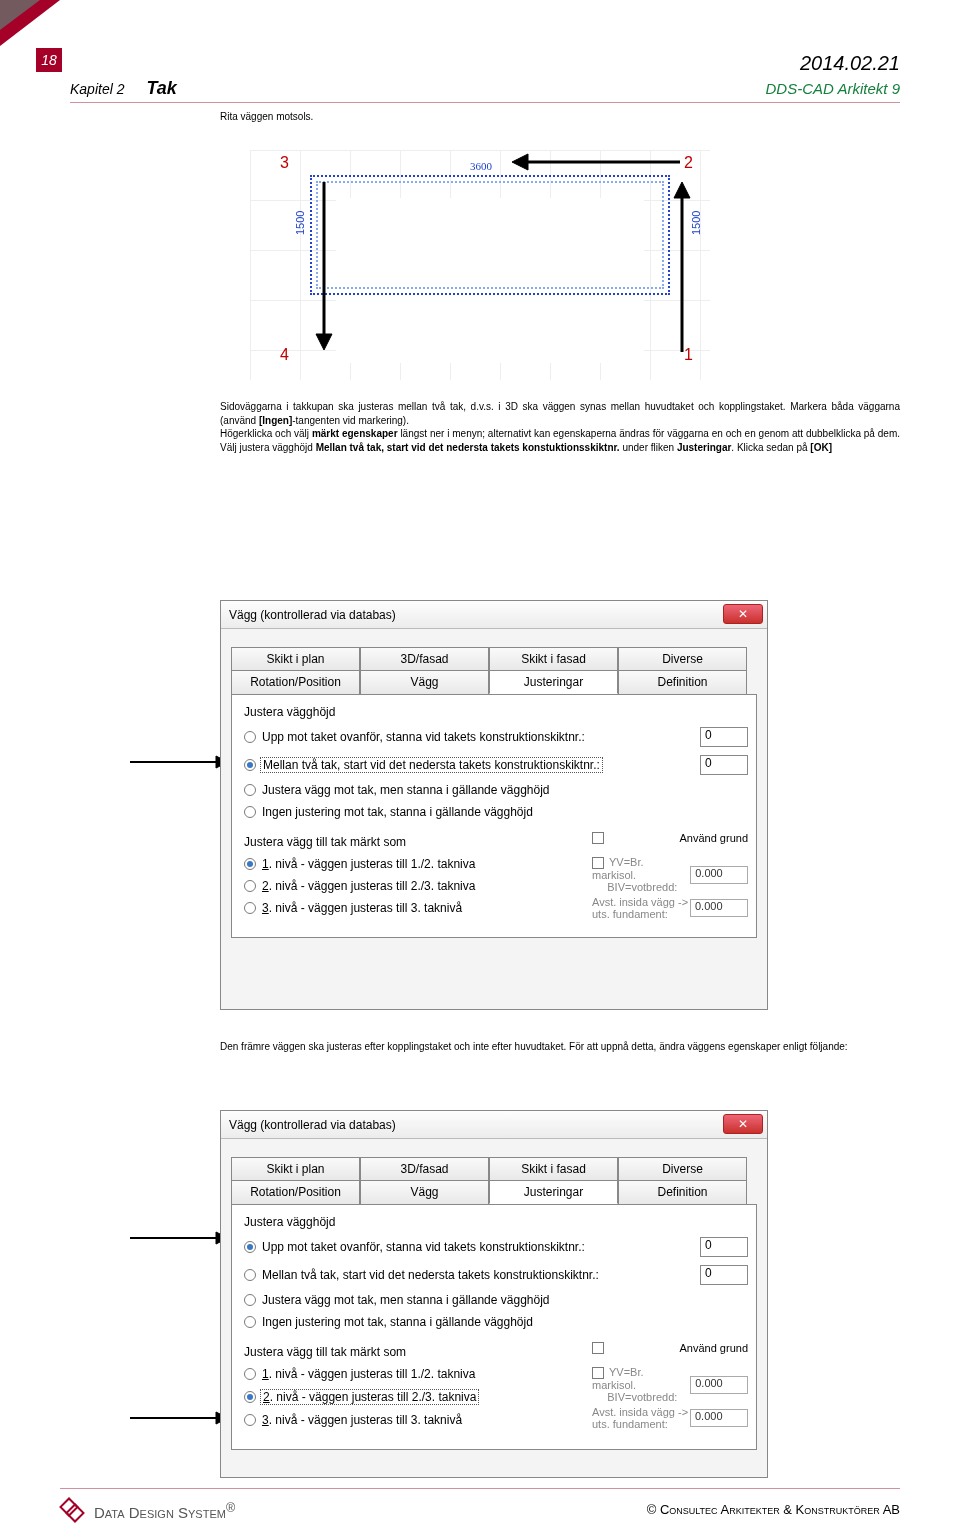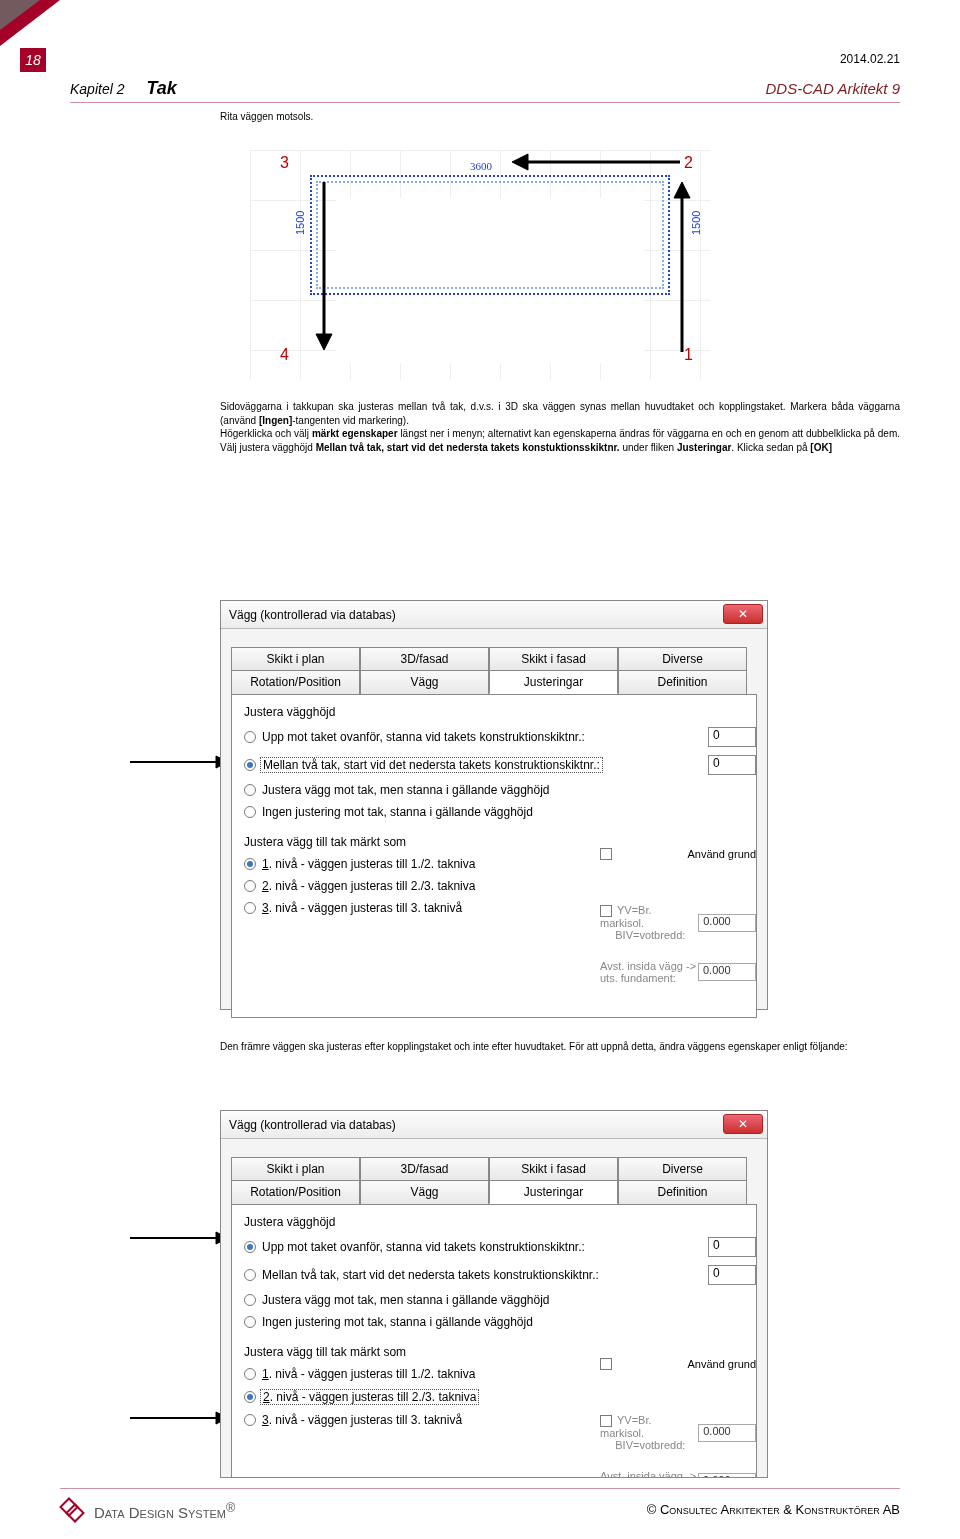--- a/index.html
+++ b/index.html
@@ -7,51 +7,52 @@
     width: 960px;
     height: 1539px;
     font-family: Arial, Helvetica, sans-serif;
     background: #fff;
     position: relative;
     font-size: 14px;
     color: #000;
   }
   .page-number-box {
     position: absolute;
-    left: 20px;
+    left: 36px;
     top: 48px;
     width: 26px;
     height: 24px;
     background: #a40028;
     color: #fff;
     font-style: italic;
     text-align: center;
     line-height: 24px;
     font-size: 14px;
   }
   .header-date {
     position: absolute;
     right: 60px;
     top: 52px;
-    font-size: 12px;
+    font-style: italic;
+    font-size: 20px;
   }
   .header-left {
     position: absolute;
     left: 70px;
     top: 78px;
     font-size: 14px;
   }
   .header-left .chapter { font-style: italic; }
   .header-left .sec { font-style: italic; font-weight: bold; margin-left: 18px; font-size: 18px;}
   .header-right {
     position: absolute;
     right: 60px;
     top: 80px;
     font-style: italic;
-    color: #7f1d1d;
+    color: #15803d;
     font-size: 15px;
   }
   .header-hr {
     position: absolute;
     left: 70px; right: 60px; top: 102px;
     border: 0;
     border-top: 1px solid #d0909f;
   }
   .corner-triangle {
     position: absolute;
@@ -176,21 +177,21 @@
     font-size: 12px;
   }
   .tab-btn.active {
     background: #fff;
     border-bottom: 1px solid #fff;
   }
   .tab-body {
     margin: 0 10px 10px 10px;
     border: 1px solid #888;
     background: #fff;
-    padding: 10px 0 14px 12px;
+    padding: 10px 8px 14px 12px;
     position: relative;
   }
   .group-label {
     font-size: 12px;
     margin: 0 0 6px 0;
   }
   .radio-row {
     display: flex;
     align-items: center;
     margin: 8px 0;
@@ -239,21 +240,21 @@
     border: 1px solid #7a7a7a;
     display: inline-block;
     margin-right: 5px;
     background: #fff;
     vertical-align: middle;
   }
   .right-row {
     display: flex;
     align-items: center;
     justify-content: space-between;
-    margin: 19px 0;
+    margin: 3px 0;
   }
   .right-input {
     width: 58px; height: 18px;
     border: 1px solid #aaa;
     background: #fff;
     text-align: left;
     padding: 0 4px;
     font-size: 11px;
     color: #333;
   }

